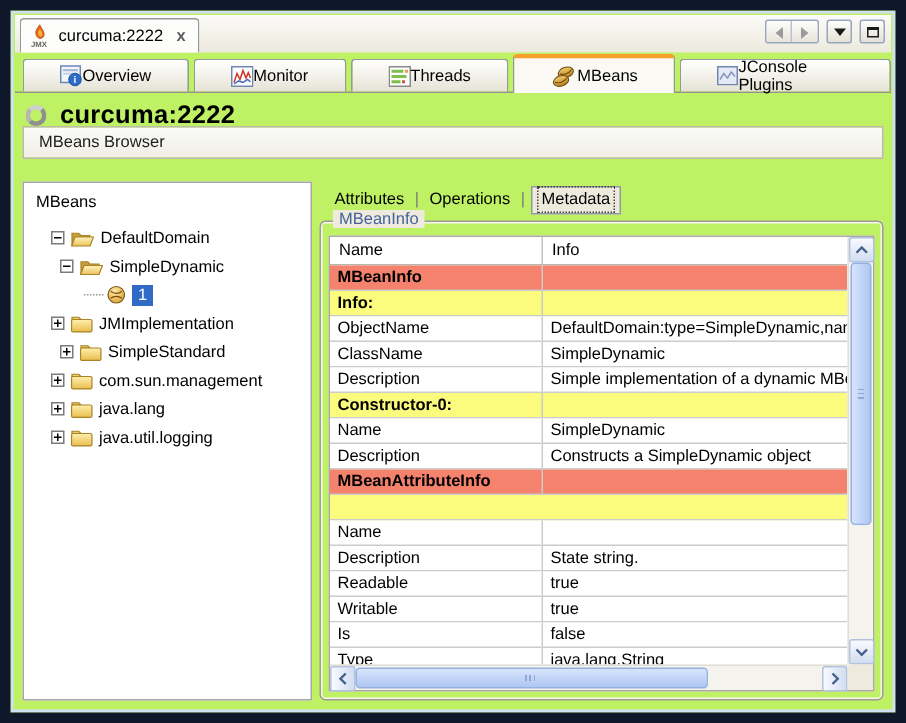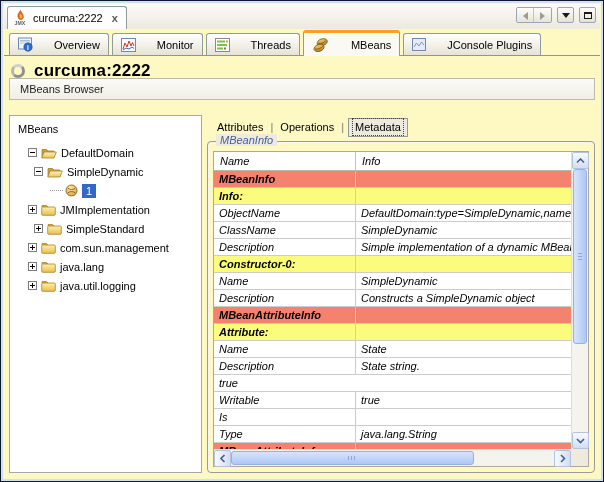--- a/index.html
+++ b/index.html
@@ -1,19 +1,19 @@
 <!DOCTYPE html>
 <html><head>
 <meta charset="utf-8">
 <style>
   * { margin:0; padding:0; box-sizing:border-box; }
   html,body { background:#cfd8e8; }
   .window {
     position:relative; width:604px; height:482px; overflow:hidden;
-    background:#fef9c3; border:1px solid #0f172a;
+    background:#bef264; border:7px solid #0f172a;
     box-shadow: inset 0 0 0 2px #CFDFF5;
     font-family:"Liberation Sans", sans-serif; font-size:11px; color:#000;
   }
   
   .mdi-bar { position:absolute; top:3px; left:3px; right:3px; height:25px;
     background:linear-gradient(#FCFBF8,#ECE9DD); }
   .mdi-tab { position:absolute; left:3px; top:2px; height:23px; display:flex; align-items:center;
     gap:5px; padding:0 8px 0 5px; background:#FDFDFB; border:1px solid #919B9C; border-bottom:none;
     border-radius:3px 3px 0 0; }
   .mdi-title { font-size:11px; }
@@ -24,21 +24,21 @@
     border:1px solid #97A5BE; border-radius:2px; display:flex; align-items:center; justify-content:center; padding:0; }
   .btn-pair .mdi-btn { border:none; border-radius:0; }
   .btn-pair .mdi-btn:first-child { border-right:1px solid #B9C2D4; }
   .tri-l { width:0; height:0; border:4px solid transparent; border-left:none; border-right:5px solid #9B9B9B; }
   .tri-r { width:0; height:0; border:4px solid transparent; border-right:none; border-left:5px solid #9B9B9B; }
   .tri-d { width:0; height:0; border:4px solid transparent; border-bottom:none; border-top:5px solid #1A1A1A; }
   .sq-max { width:8px; height:7px; border:1px solid #1A1A1A; border-top:2px solid #1A1A1A; }
   
   .tab-bar { position:absolute; top:28px; left:3px; right:3px; height:27px;
     border-bottom:1px solid #95938B; display:flex; align-items:flex-end; gap:3px; padding-left:5px; }
-  .tab { height:22px; display:flex; align-items:center; gap:21px; padding:0 8px;
+  .tab { height:22px; display:flex; align-items:center; gap:0; padding:0 24px;
     border:1px solid #919B9C; border-bottom:none; border-radius:3px 3px 0 0;
     background:linear-gradient(#FFFFFF,#E6E3D5); }
   .tab.sel { height:26px; background:#FAF9F3; border-top:3px solid #F9A02C; margin-bottom:-1px; z-index:2; }
   .ticon { display:flex; align-items:center; }
   
   .conn-header { position:absolute; top:58px; left:10px; height:24px; display:flex; align-items:center; gap:9px; }
   .spinner { width:14px; height:14px; border-radius:50%; border:3px solid #8F8F8F;
     border-top-color:#CFCFCF; border-left-color:#B5B5B5; }
   .conn-title { font-size:17px; font-weight:bold; letter-spacing:0.2px; }
   
@@ -60,21 +60,21 @@
   .tlabel { white-space:nowrap; }
   .tlabel.sel { background:#316AC5; color:#fff; padding:1px 4px; }
   
   .detail-panel { flex:1; display:flex; flex-direction:column; min-width:0; }
   .detail-tabs { height:22px; display:flex; align-items:flex-end; padding-left:3px; }
   .dtab { padding:3px 7px 4px; color:#000; }
   .dsep { color:#7A7A7A; padding-bottom:4px; }
   .dtab.sel { border:1px solid #919B9C; background:#EEEBDE; padding:2px 6px 3px; margin-left:4px; }
   .dtab.sel .focus { outline:1px dotted #444; outline-offset:2px; }
   .titled-panel { flex:1; position:relative; margin-top:4px; border:1px solid #9D9B94;
-    box-shadow: inset 0 0 0 1px #F7F6F1; border-radius:4px;font-style:italic; }
+    box-shadow: inset 0 0 0 1px #F7F6F1; border-radius:4px; }
   .titled-panel .btitle { position:absolute; top:-8px; left:8px; background:#EEEBDE; padding:0 4px; color:#44619C; }
   .scrollpane { position:absolute; left:5px; right:5px; top:9px; bottom:5px;
     border:1px solid #ABA8A0; display:grid; grid-template-columns:1fr 17px; grid-template-rows:1fr 17px; background:#fff; }
   .viewport { overflow:hidden; background:#fff; }
   
   .thead { height:19px; display:flex; background:#fff; border-bottom:1px solid #B9B6AD; }
   .thead .c1 { width:142px; border-right:1px solid #C5C3B9; display:flex; align-items:center; padding-left:6px; }
   .thead .c2 { flex:1; display:flex; align-items:center; padding-left:6px; }
   .r { height:17px; display:flex; border-bottom:1px solid #CCCCCC; background:#fff; }
   .r .c1 { width:142px; border-right:1px solid #CCCCCC; display:flex; align-items:center; padding-left:5px;
@@ -374,40 +374,40 @@
             </div>
             <div class="r">
               <div class="c1">Description</div>
               <div class="c2">Constructs a SimpleDynamic object</div>
             </div>
             <div class="r sec">
               <div class="c1">MBeanAttributeInfo</div>
               <div class="c2"></div>
             </div>
             <div class="r sub">
-              <div class="c1">Attribute:</div>
               <div class="c2"></div>
             </div>
             <div class="r">
               <div class="c1">Name</div>
-              <div class="c2">State</div>
             </div>
             <div class="r">
               <div class="c1">Description</div>
               <div class="c2">State string.</div>
             </div>
             <div class="r">
+              <div class="c1">Readable</div>
               <div class="c2">true</div>
             </div>
             <div class="r">
               <div class="c1">Writable</div>
               <div class="c2">true</div>
             </div>
             <div class="r">
               <div class="c1">Is</div>
+              <div class="c2">false</div>
             </div>
             <div class="r">
               <div class="c1">Type</div>
               <div class="c2">java.lang.String</div>
             </div>
             <div class="r sec">
               <div class="c1">MBeanAttributeInfo</div>
               <div class="c2"></div>
             </div>
 

